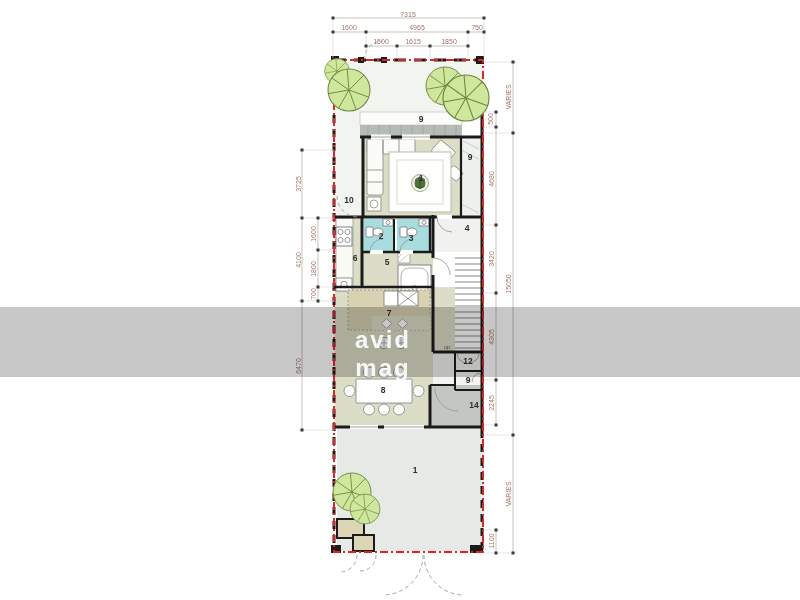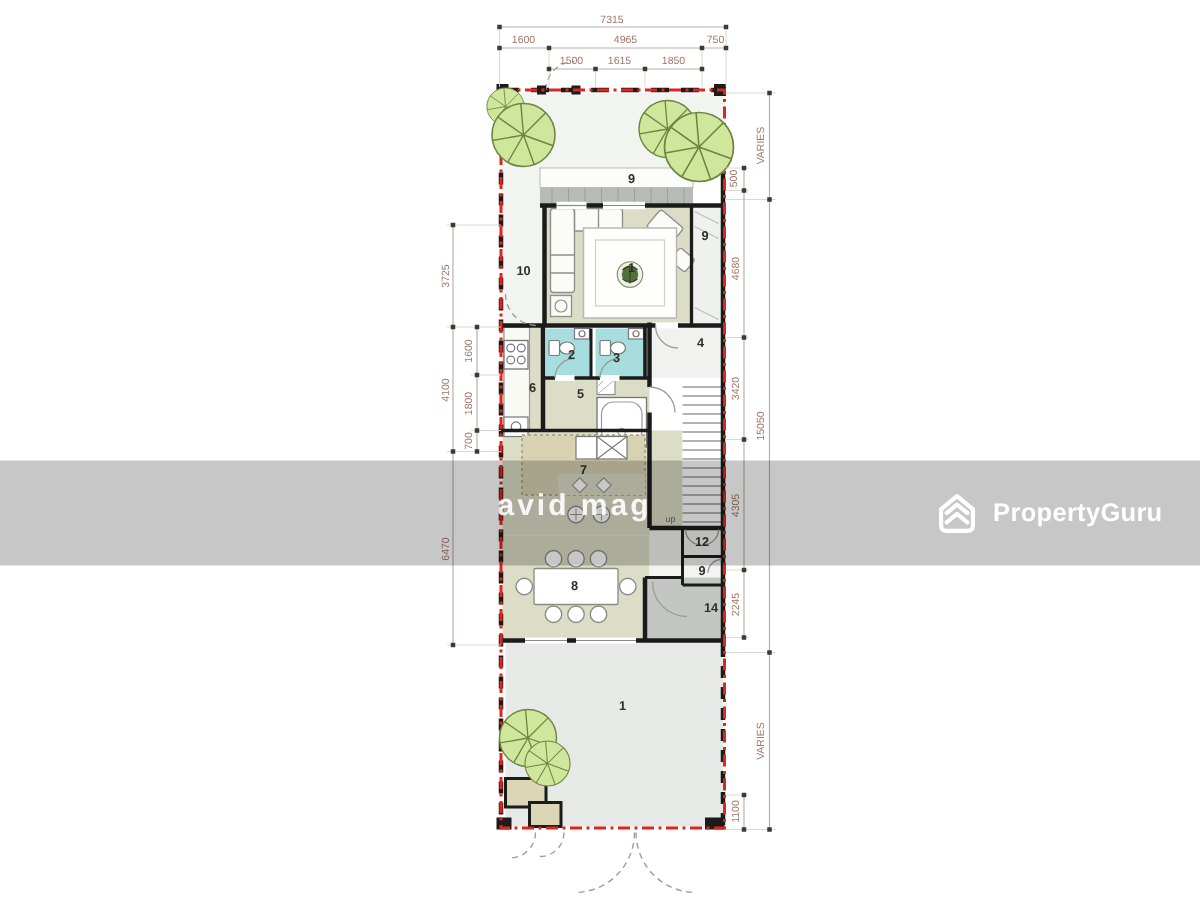--- a/index.html
+++ b/index.html
@@ -12,21 +12,21 @@
   .dh,.dv{position:absolute;z-index:2;font-size:7px;color:var(--dim_text,#a3766a);
         white-space:nowrap;}
   .dh{transform:translate(-50%,-50%);}
   .dv{transform:translate(-50%,-50%) rotate(-90deg);}
   #wm-band{position:absolute;left:0;top:307px;width:800px;height:70px;z-index:3;
         background:var(--watermark_gray,#c7c7c7);mix-blend-mode:multiply;}
   #brand{position:absolute;left:0;top:307px;width:775px;height:70px;z-index:4;
         display:flex;align-items:center;justify-content:flex-end;gap:9px;pointer-events:none;}
   #brand-text{color:var(--brand_white,#fff);font-size:17px;font-weight:bold;letter-spacing:.2px;}
   #avid{position:absolute;left:330px;top:326px;width:106px;z-index:4;text-align:center;
-        color:rgba(255,255,255,.9);font-size:20px;font-weight:bold;letter-spacing:2px;pointer-events:none;}
+        color:rgba(255,255,255,.9);font-size:24px;font-weight:bold;letter-spacing:2px;pointer-events:none;}
 </style>
 </head>
 <body>
 
 <div id="canvas">
 
 <svg id="plan-svg" width="800" height="600" viewBox="0 0 800 600">
   <defs>
     <g id="tree">
       <circle r="20" fill="var(--tree_green,#cfe79c)" stroke="var(--tree_line,#6f8440)" stroke-width="1"></circle>
@@ -277,21 +277,21 @@
 
 <div class="rlbl" style="left:421px;top:178px">1</div>
 <div class="rlbl" style="left:381px;top:236px">2</div>
 <div class="rlbl" style="left:411px;top:238px">3</div>
 <div class="rlbl" style="left:467px;top:228px">4</div>
 <div class="rlbl" style="left:387px;top:262px">5</div>
 <div class="rlbl" style="left:355px;top:258px">6</div>
 <div class="rlbl" style="left:389px;top:313px">7</div>
 <div class="rlbl" style="left:383px;top:390px">8</div>
 <div class="rlbl" style="left:470px;top:157px">9</div>
-<div class="rlbl" style="left:349px;top:180px">10</div>
+<div class="rlbl" style="left:349px;top:200px">10</div>
 <div class="rlbl" style="left:421px;top:119px">9</div>
 <div class="rlbl" style="left:468px;top:361px">12</div>
 <div class="rlbl" style="left:468px;top:380px">9</div>
 <div class="rlbl" style="left:474px;top:405px">14</div>
 <div class="rlbl" style="left:415px;top:470px">1</div>
 <div class="uplbl" style="left:447px;top:347px">up</div>
 
 <div class="dh" style="left:408px;top:14px">7315</div>
 <div class="dh" style="left:349px;top:27px">1600</div>
 <div class="dh" style="left:417px;top:27px">4965</div>
@@ -312,24 +312,14 @@
 <div class="dv" style="left:491px;top:259px">3420</div>
 <div class="dv" style="left:491px;top:337px">4305</div>
 <div class="dv" style="left:491px;top:403px">2245</div>
 <div class="dv" style="left:491px;top:541px">1100</div>
 <div class="dv" style="left:508px;top:97px">VARIES</div>
 <div class="dv" style="left:508px;top:284px">15050</div>
 <div class="dv" style="left:508px;top:494px">VARIES</div>
 
 <div id="wm-band"></div>
 <div id="avid">avid mag</div>
-<div id="brand">
-  <svg width="30" height="32" viewBox="0 0 48 50">
-    <g fill="none" stroke="var(--brand_white,#fff)" stroke-width="4.5" stroke-linecap="round" stroke-linejoin="round">
-      <path d="M7 21 L24 7 L41 21 L41 38 Q41 44 35 44 L13 44 Q7 44 7 38 Z"></path>
-      <path d="M13 25 L24 16 L35 25"></path>
-      <path d="M13 35 L24 26 L35 35"></path>
-    </g>
-  </svg>
-  <span id="brand-text">PropertyGuru</span>
+
 </div>
 
-</div>
-
 </body></html>

